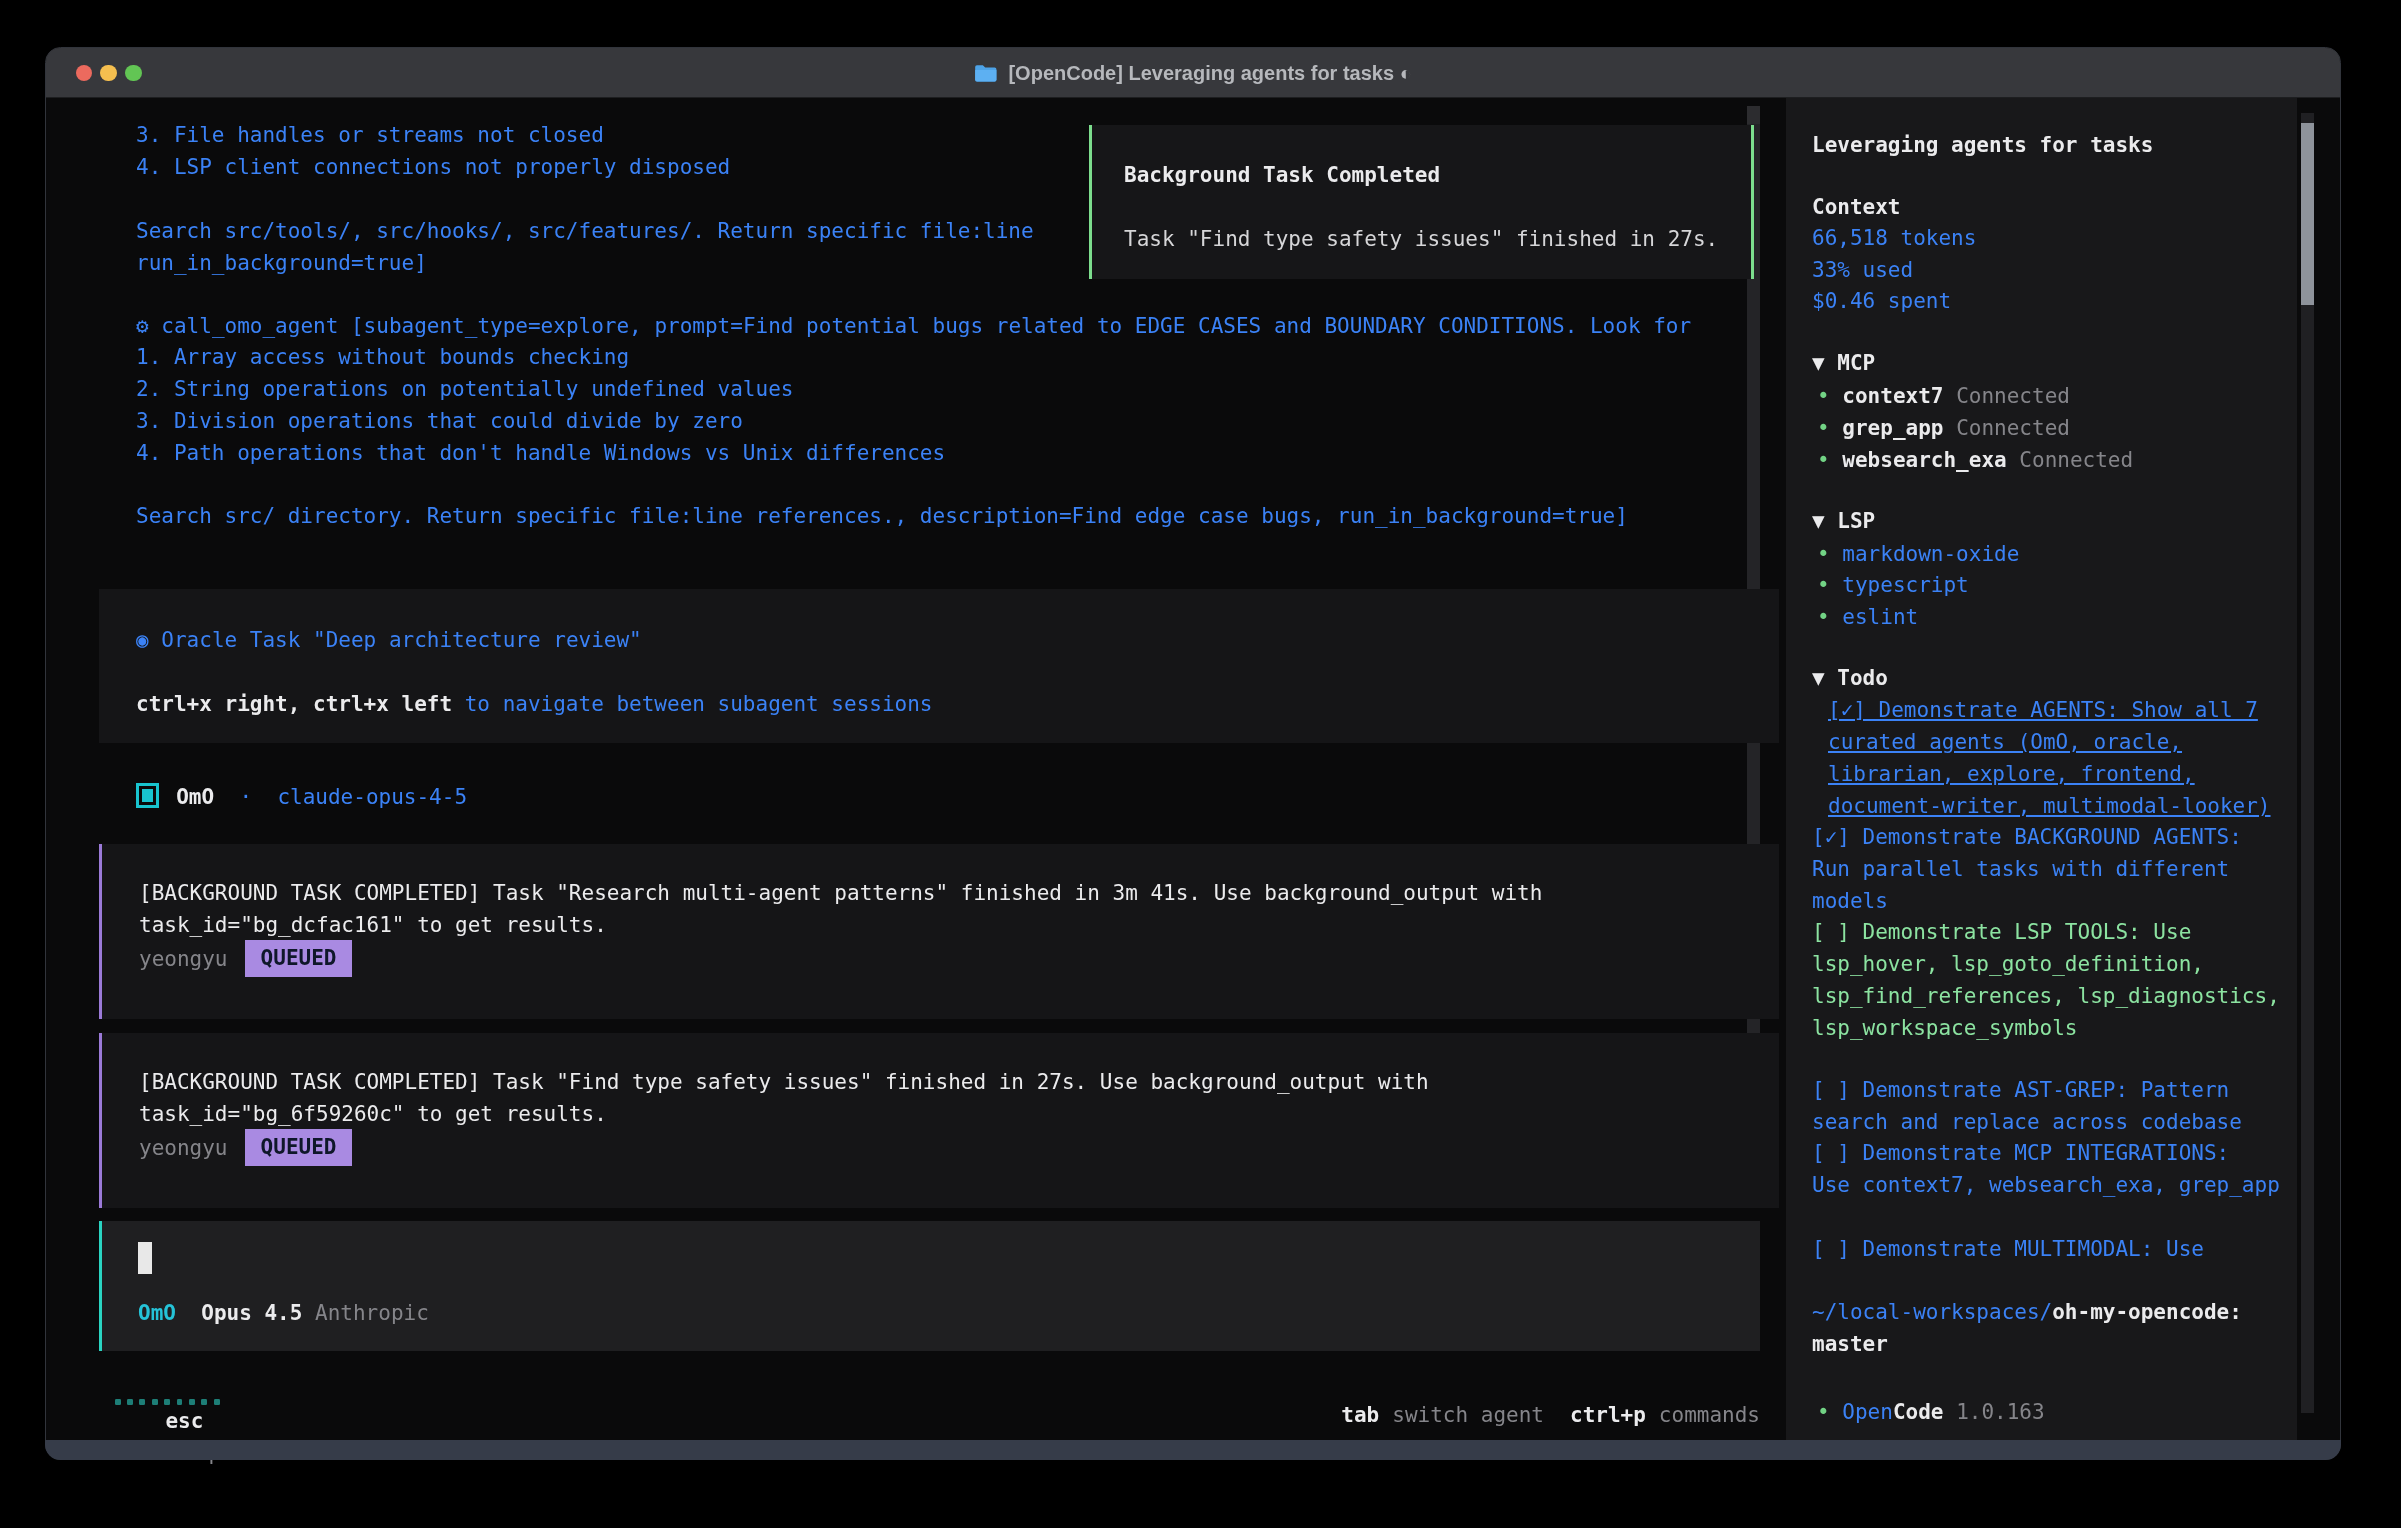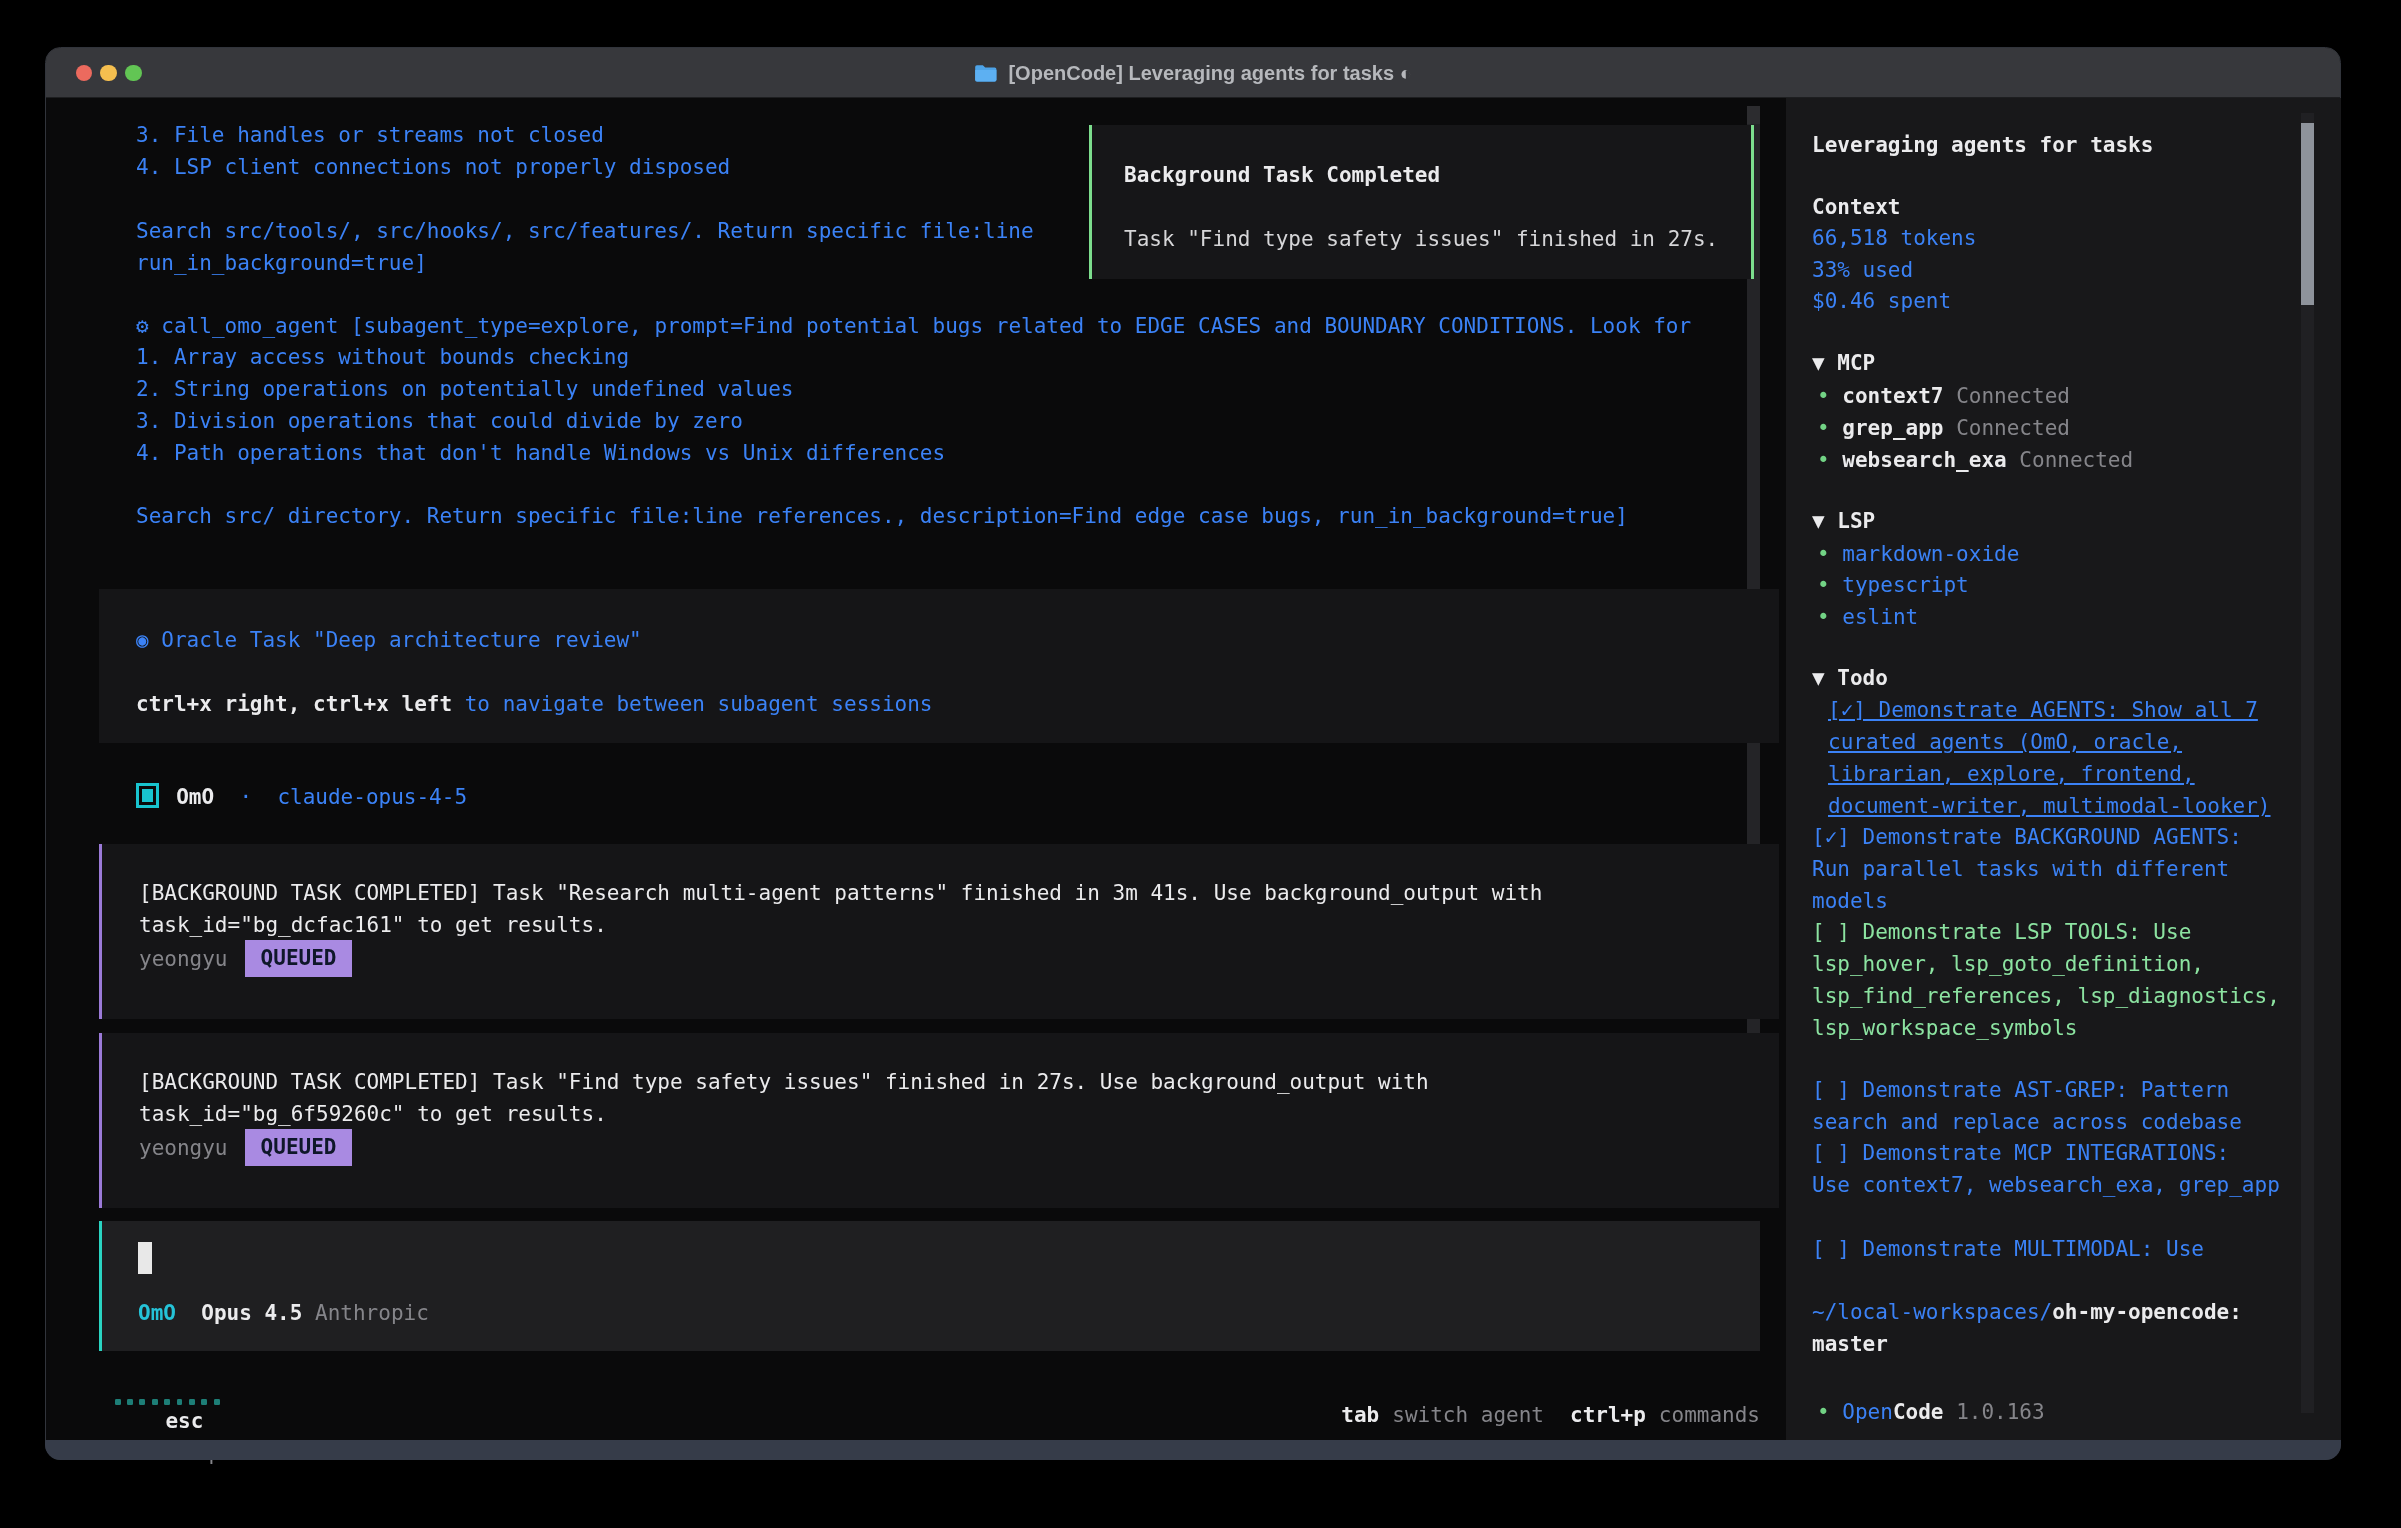--- a/index.html
+++ b/index.html
@@ -135,21 +135,21 @@
     <span class="mono white bold" style="margin-left:28px;">esc</span>
     <span class="mono dim" style="margin-left:13px;">interrupt</span>
   </div>
   <div class="abs row" style="top:1351px; height:32px; left:1123px; width:591px; justify-content:flex-end;">
     <span class="mono white bold">tab</span>
     <span class="mono dim" style="margin-left:13px;">switch agent</span>
     <span class="mono white bold" style="margin-left:26px;">ctrl+p</span>
     <span class="mono dim" style="margin-left:13px;">commands</span>
   </div>
 
-  <div class="sidebar" style="left:1740px; top:50px; width:555px; height:1343px;">
+  <div class="sidebar" style="left:1740px; top:50px; width:511px; height:1343px;">
 
     <div class="abs mono white bold" style="left:26px; top:31px;">Leveraging agents for tasks</div>
 
     <div class="abs mono white bold" style="left:26px; top:93px;">Context</div>
     <div class="abs mono gray" style="left:26px; top:124px;">66,518 tokens</div>
     <div class="abs mono gray" style="left:26px; top:156px;">33% used</div>
     <div class="abs mono gray" style="left:26px; top:187px;">$0.46 spent</div>
 
     <div class="abs mono white bold" style="left:26px; top:249px;">
       <span>▼</span><span> </span><span>MCP</span>

